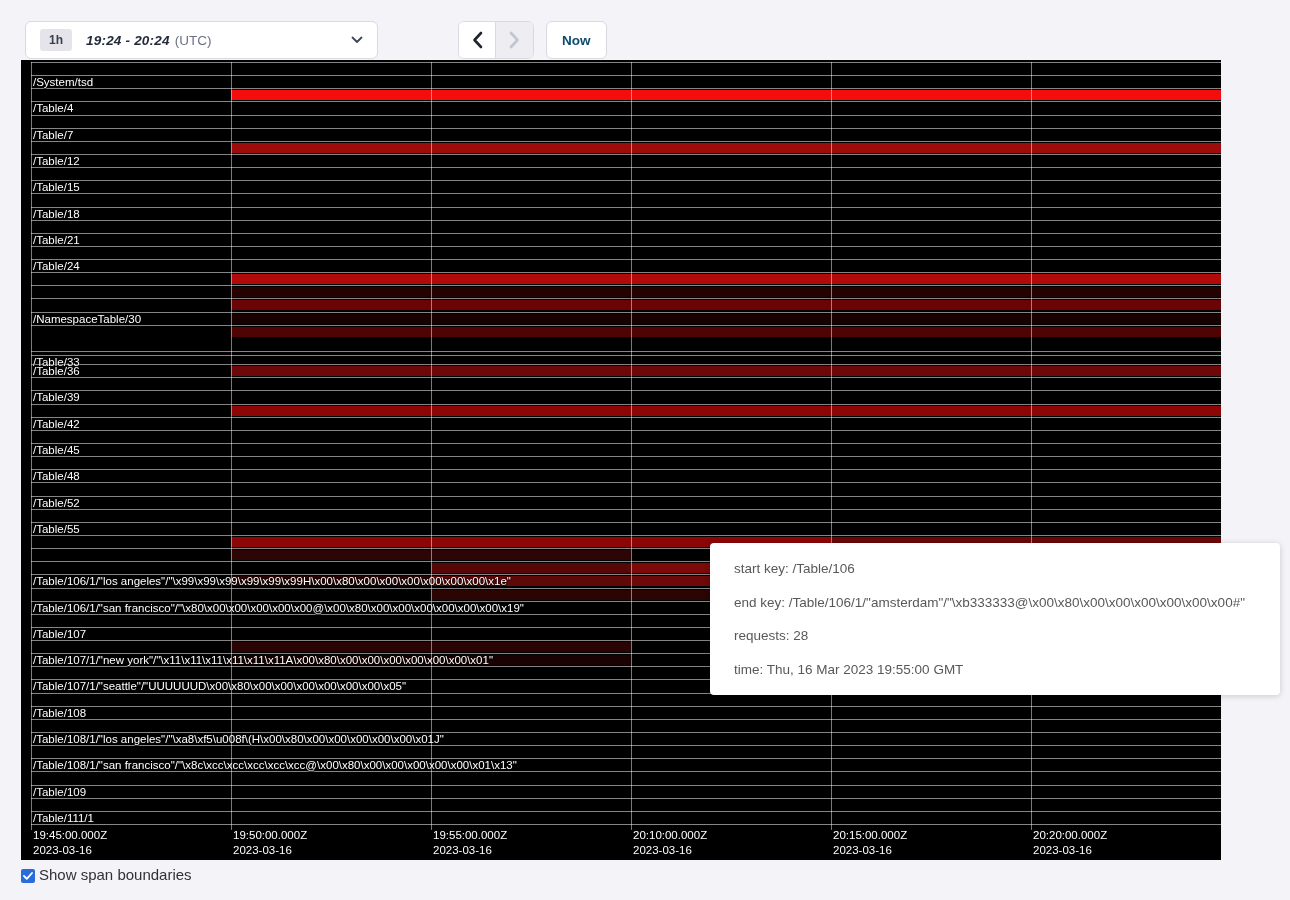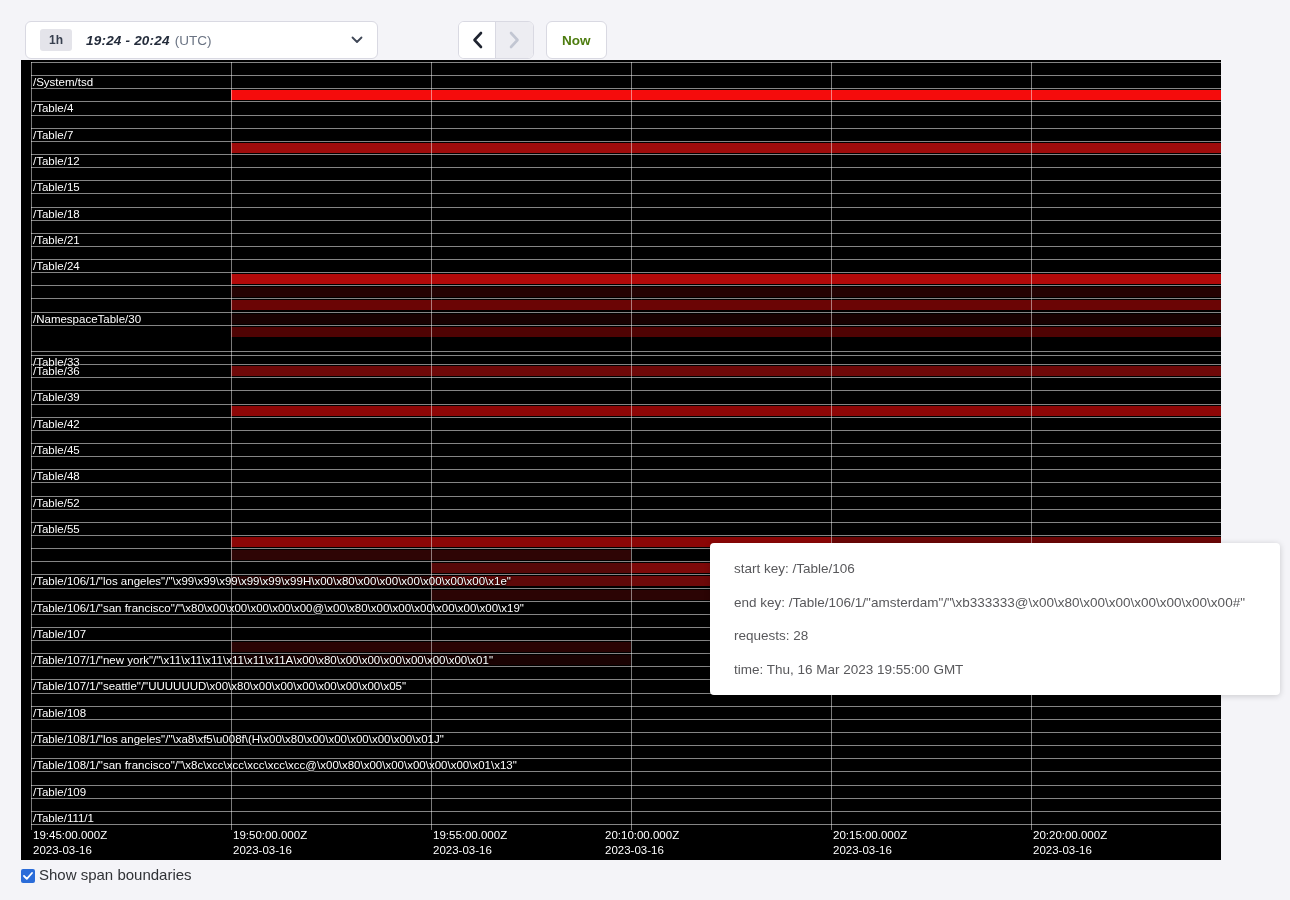--- a/index.html
+++ b/index.html
@@ -17,21 +17,21 @@
   .range-text { font-size:13.5px; font-weight:700; color:#232b3a; letter-spacing:.2px;font-style:italic; }
   .tz-text { font-size:13.5px; color:#6a7383; margin-left:5px; font-weight:400; }
   .picker-caret { margin-left:auto; display:flex; align-items:center; }
   .nav-group { position:absolute; left:458px; top:21px; width:76px; height:38px; display:flex;
     border:1px solid #d9d9e2; border-radius:6px; overflow:hidden; background:#fff; }
   .nav-btn { width:38px; height:100%; display:flex; align-items:center; justify-content:center; cursor:pointer; }
   .nav-btn.prev { background:#fff; border-right:1px solid #d9d9e2; }
   .nav-btn.next { background:#ededf2; cursor:default; }
   .now-btn { position:absolute; left:546px; top:21px; height:38px; min-width:56px; padding:0 15px;
     background:#fff; border:1px solid #d9d9e2; border-radius:6px; font-size:13.5px; font-weight:600;
-    color:#4d7c0f; display:flex; align-items:center; justify-content:center; cursor:pointer; }
+    color:#0c4a6e; display:flex; align-items:center; justify-content:center; cursor:pointer; }
 
   
   .heatmap { position:absolute; left:21px; top:60px; width:1200px; height:800px; background:#000; }
   .rows { position:absolute; left:0; top:2px; width:1200px; height:762px; }
   .hm-row { position:absolute; left:0; width:1200px; }
   .row-line { position:absolute; left:10px; right:0; top:0; height:1px; background:rgba(255,255,255,.52); }
   .band { position:absolute; top:2px; height:10px; }
   .row-label { position:absolute; left:12px; top:2px; color:#fff; font-size:11.5px; line-height:11px;
     white-space:nowrap; z-index:4; text-shadow:0 1px 1px #000, 0 0 2px #000; }
   .vline { position:absolute; top:2px; width:1px; height:768px; background:rgba(255,255,255,.48); z-index:5; }
@@ -321,21 +321,21 @@
           <div>2023-03-16</div>
         </div>
         <div class="axis-item" style="left: 212px;">
           <div>19:50:00.000Z</div>
           <div>2023-03-16</div>
         </div>
         <div class="axis-item" style="left: 412px;">
           <div>19:55:00.000Z</div>
           <div>2023-03-16</div>
         </div>
-        <div class="axis-item" style="left: 584px;">
+        <div class="axis-item" style="left: 612px;">
           <div>20:10:00.000Z</div>
           <div>2023-03-16</div>
         </div>
         <div class="axis-item" style="left: 812px;">
           <div>20:15:00.000Z</div>
           <div>2023-03-16</div>
         </div>
         <div class="axis-item" style="left: 1012px;">
           <div>20:20:00.000Z</div>
           <div>2023-03-16</div>

